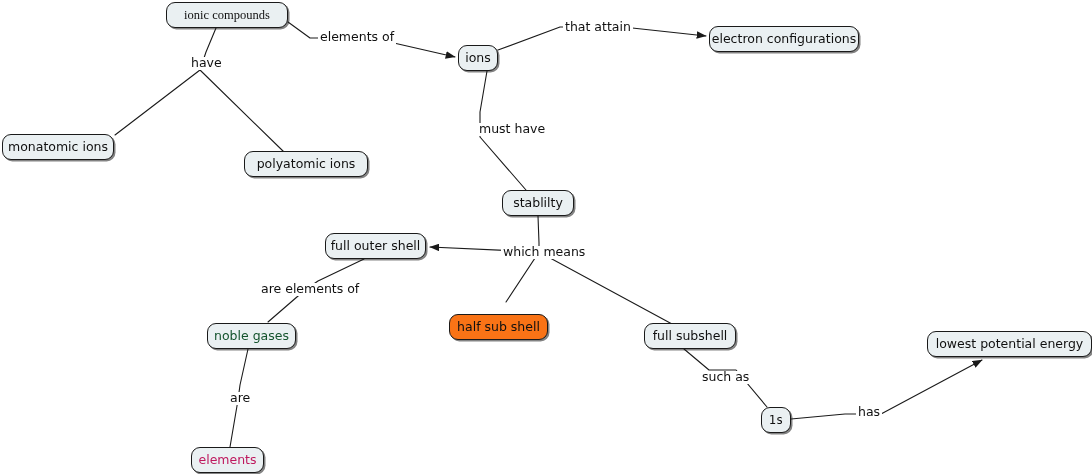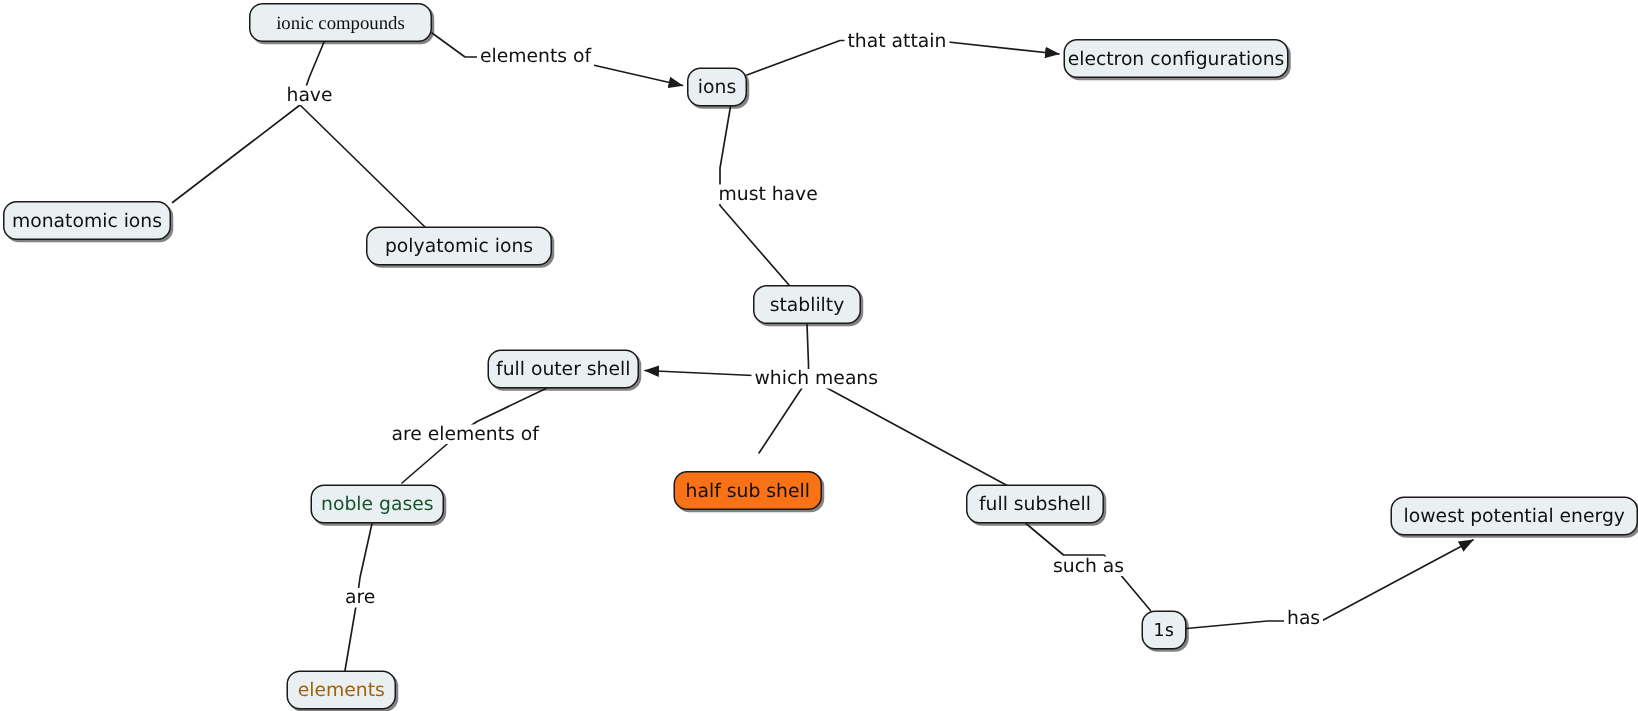--- a/index.html
+++ b/index.html
@@ -91,16 +91,16 @@
     <div class="node" style="left: 166px; top: 2px; width: 122px; height: 26px; background: rgb(234, 240, 242); border-color: rgb(26, 26, 26); color: rgb(16, 16, 16); font-family: Liberation Serif, serif;">ionic compounds</div>
     <div class="node" style="left: 2px; top: 134px; width: 112px; height: 26px; background: rgb(234, 240, 242); border-color: rgb(26, 26, 26); color: rgb(16, 16, 16);">monatomic ions</div>
     <div class="node" style="left: 244px; top: 151px; width: 124px; height: 26px; background: rgb(234, 240, 242); border-color: rgb(26, 26, 26); color: rgb(16, 16, 16);">polyatomic ions</div>
     <div class="node" style="left: 458px; top: 45px; width: 40px; height: 26px; background: rgb(234, 240, 242); border-color: rgb(26, 26, 26); color: rgb(16, 16, 16);">ions</div>
     <div class="node" style="left: 709px; top: 26px; width: 150px; height: 26px; background: rgb(234, 240, 242); border-color: rgb(26, 26, 26); color: rgb(16, 16, 16); text-align: right;">electron configurations</div>
     <div class="node" style="left: 502px; top: 190px; width: 72px; height: 26px; background: rgb(234, 240, 242); border-color: rgb(26, 26, 26); color: rgb(16, 16, 16);">stablilty</div>
     <div class="node" style="left: 325px; top: 233px; width: 101px; height: 26px; background: rgb(234, 240, 242); border-color: rgb(26, 26, 26); color: rgb(16, 16, 16);">full outer shell</div>
     <div class="node" style="left: 449px; top: 302px; width: 99px; height: 26px; background: #f97316; border-color: rgb(26, 26, 26); color: rgb(16, 16, 16); margin-top: 12px;">half sub shell</div>
     <div class="node" style="left: 644px; top: 323px; width: 92px; height: 26px; background: rgb(234, 240, 242); border-color: rgb(26, 26, 26); color: rgb(16, 16, 16);">full subshell</div>
     <div class="node" style="left: 207px; top: 323px; width: 89px; height: 26px; background: rgb(234, 240, 242); border-color: rgb(26, 26, 26); color: #14532d;">noble gases</div>
-    <div class="node" style="left: 191px; top: 447px; width: 73px; height: 26px; background: rgb(234, 240, 242); border-color: rgb(26, 26, 26); color: #a16207;">elements</div>
+    <div class="node" style="left: 191px; top: 447px; width: 73px; height: 26px; background: rgb(234, 240, 242); border-color: rgb(26, 26, 26); color: #be185d;">elements</div>
     <div class="node mono" style="left: 761px; top: 407px; width: 30px; height: 26px; background: rgb(234, 240, 242); border-color: rgb(26, 26, 26); color: rgb(16, 16, 16);">1s</div>
     <div class="node" style="left: 927px; top: 331px; width: 165px; height: 26px; background: rgb(234, 240, 242); border-color: rgb(26, 26, 26); color: rgb(16, 16, 16);">lowest potential energy</div>
   </div>
 
 </body></html>

